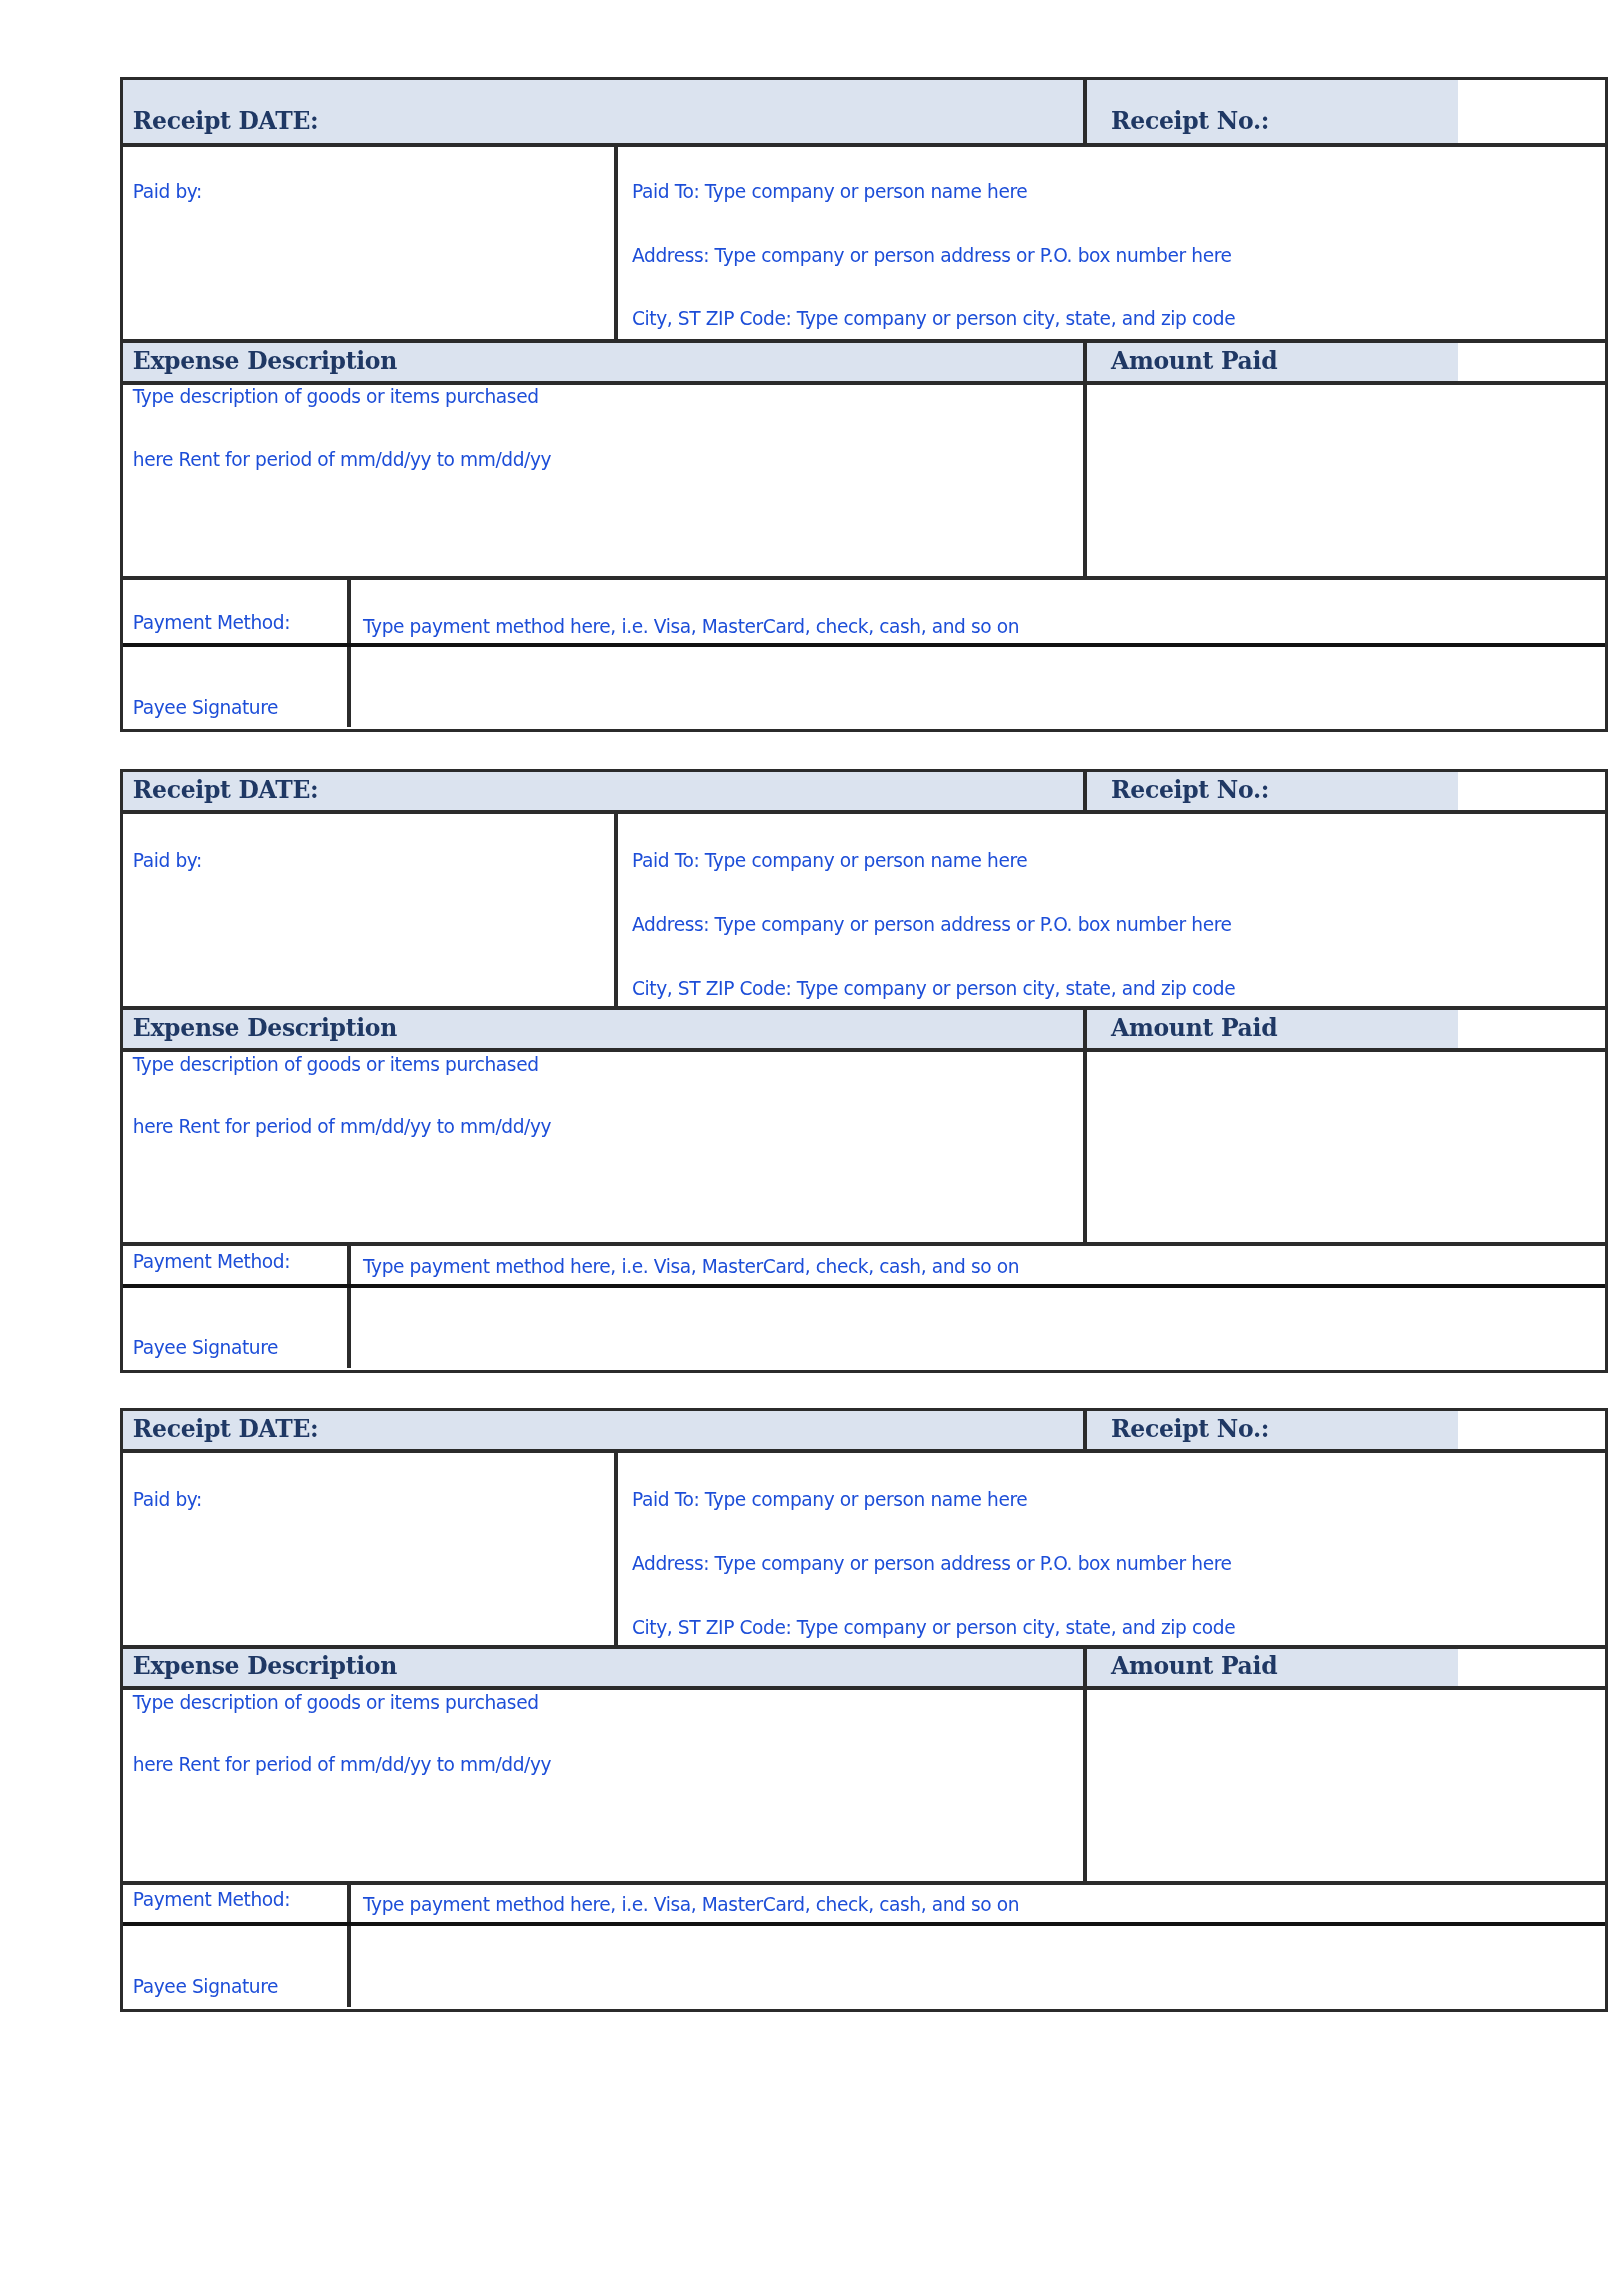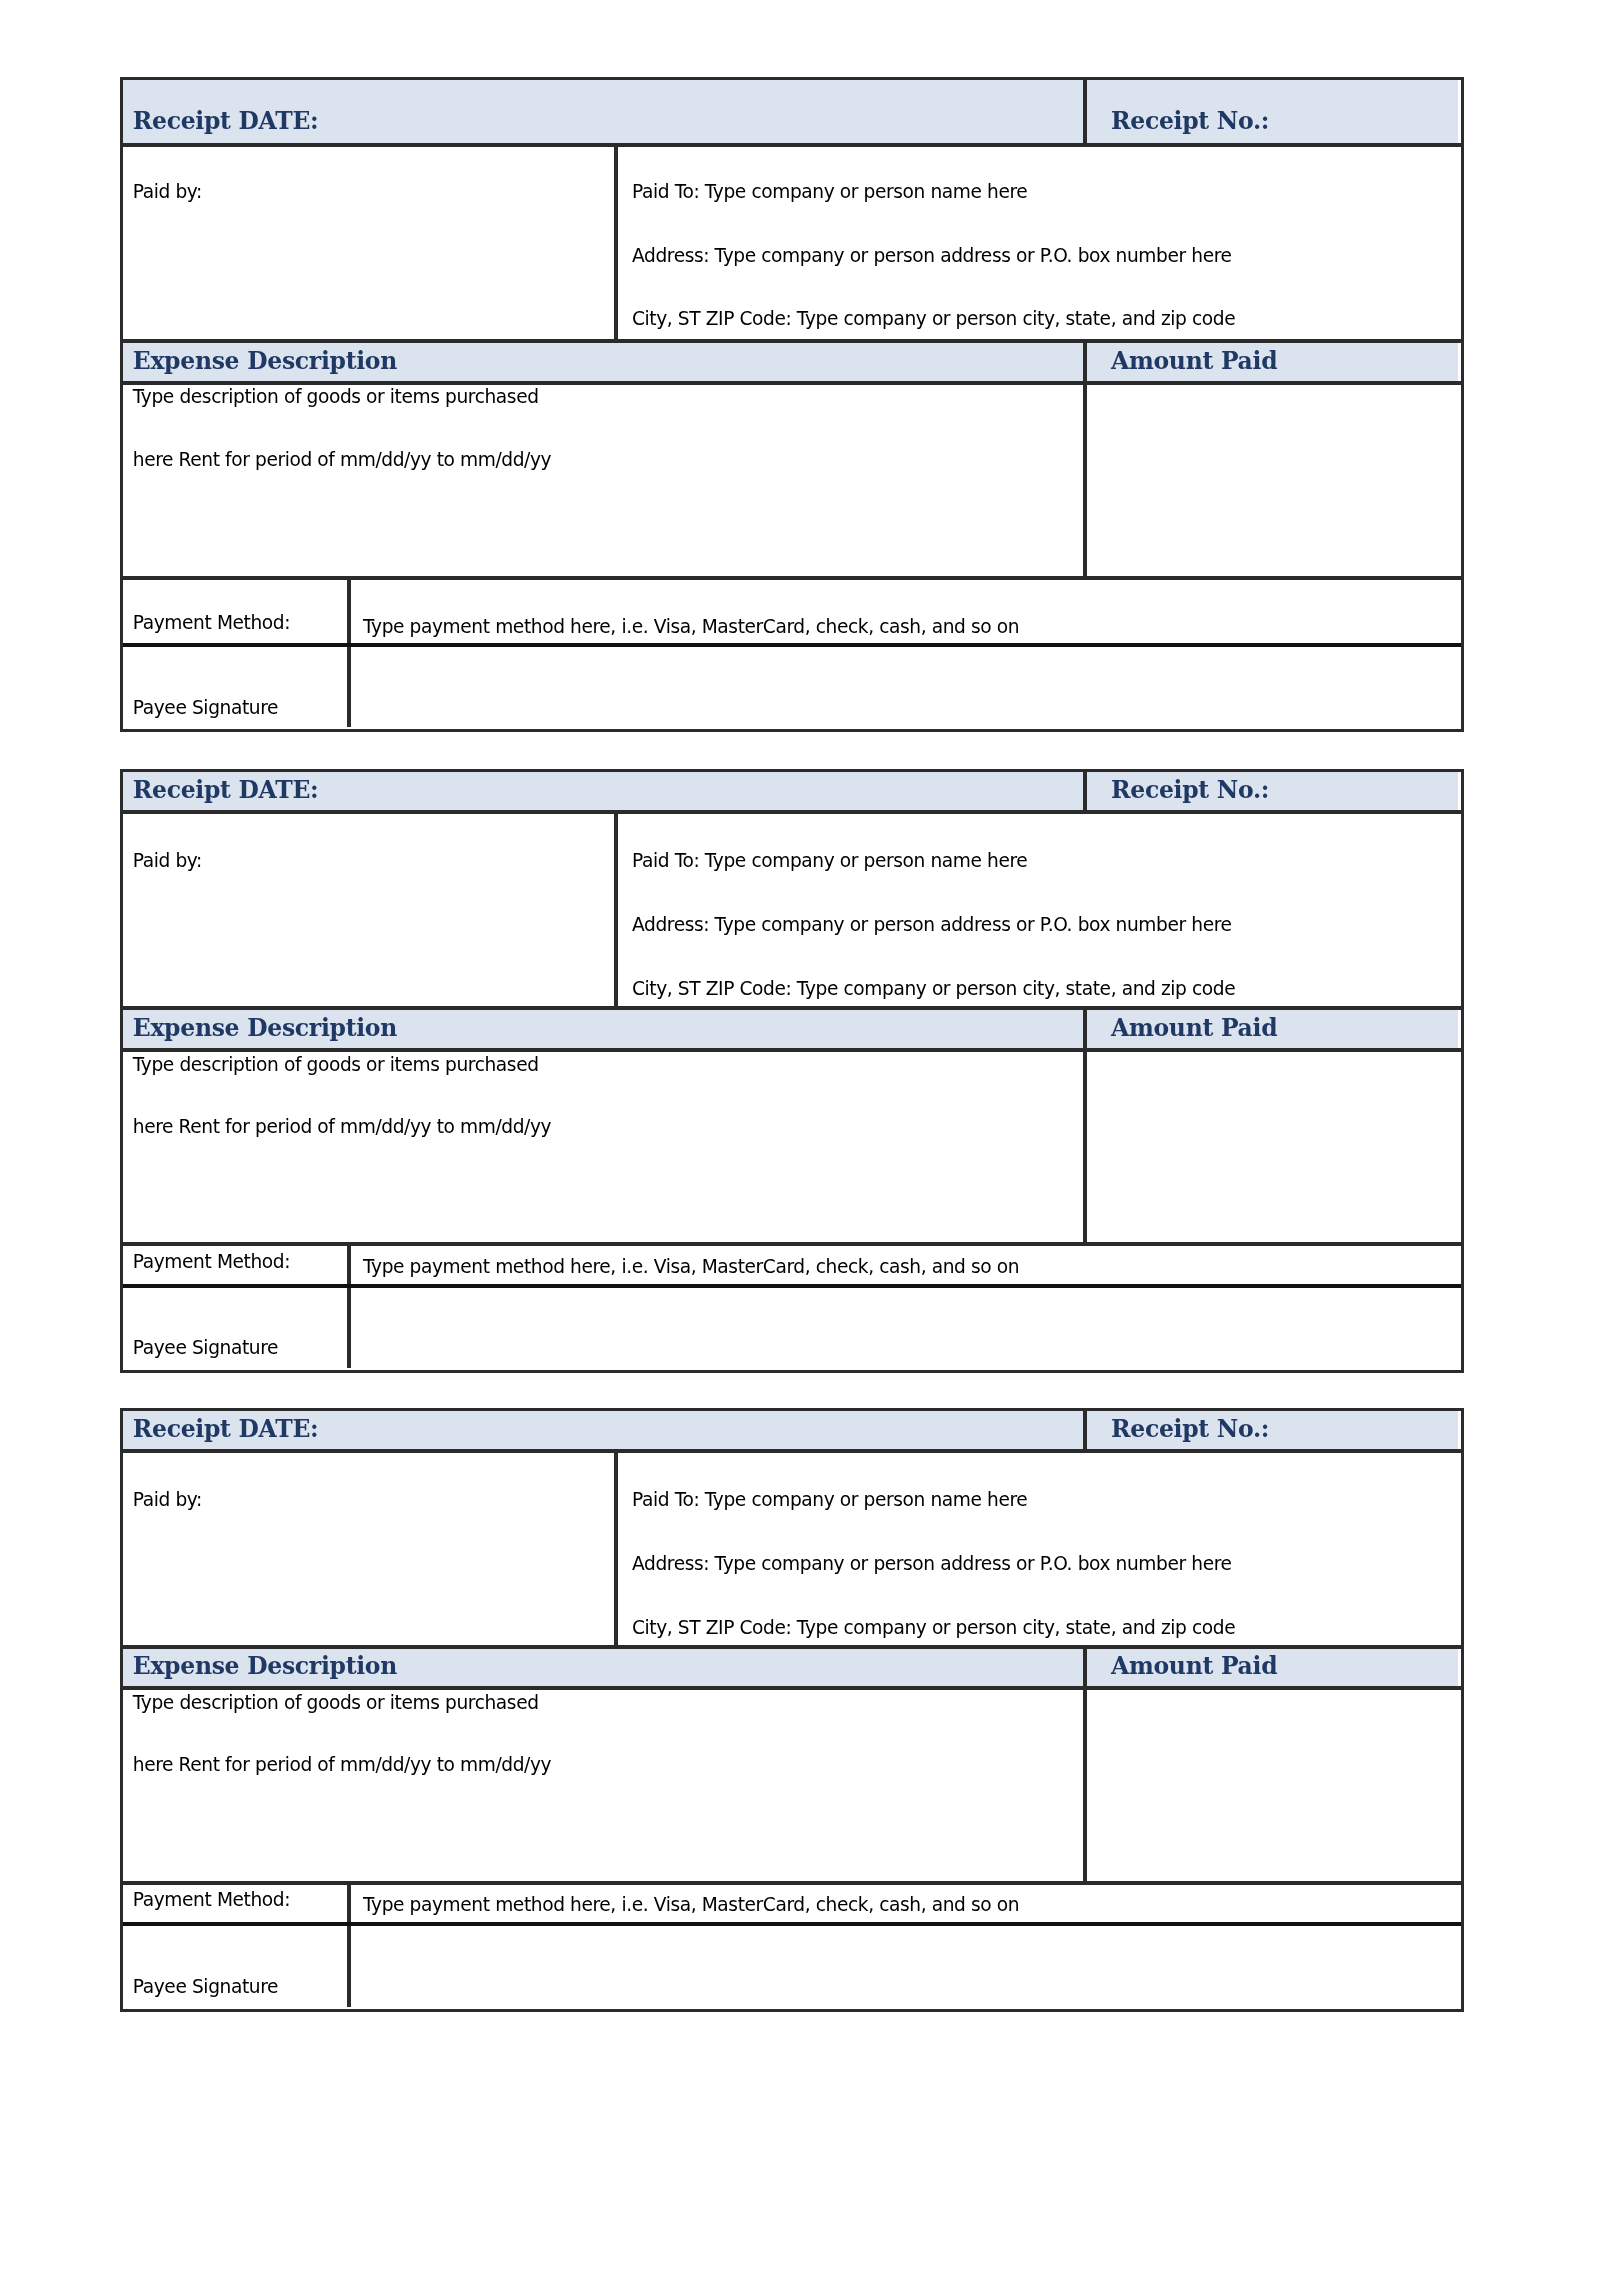--- a/index.html
+++ b/index.html
@@ -1,27 +1,27 @@
 <!DOCTYPE html>
 <html><head>
 <meta charset="utf-8">
 <style>
   html, body { margin:0; padding:0; background:#ffffff; }
   body { width:1621px; height:2293px; position:relative; overflow:hidden;
          font-family:"Liberation Sans", sans-serif; }
-  .receipt { position:absolute; left:120px; width:1344px; border:3.9px solid #2b2b2b; box-sizing:border-box; }
+  .receipt { position:absolute; left:120px; width:1488px; border:3.9px solid #2b2b2b; box-sizing:border-box; }
   .cell { position:absolute; box-sizing:border-box; }
   .hdr { background:#dbe3ef; }
   .line-h { position:absolute; height:3.9px; background:#2b2b2b; }
   .line-h.dark { background:#111111; }
   .line-v { position:absolute; width:3.9px; background:#2b2b2b; }
   .ttl { position:absolute; font-family:"DejaVu Serif", serif; font-weight:bold;
          font-size:23.5px; color:#1f3864; white-space:nowrap; letter-spacing:-0.3px; }
   .txt { position:absolute; font-family:"DejaVu Sans", sans-serif; font-size:18.6px;
-         color:#000000; white-space:nowrap; letter-spacing:-0.4px; }
+         color:#1d4ed8; white-space:nowrap; letter-spacing:-0.4px; }
 </style>
 </head>
 <body>
 
 <div class="receipt" style="top:77px;height:655px;">
 
   <div class="cell hdr" style="left:0;top:0;width:960px;height:63px;"></div>
   <div class="cell hdr" style="left:963px;top:0;width:372px;height:63px;"></div>
   <div class="line-v" style="left:960px;top:0;height:63px;"></div>
   <span class="ttl" style="left:9.8px;top:27.4px;">Receipt DATE:</span>

